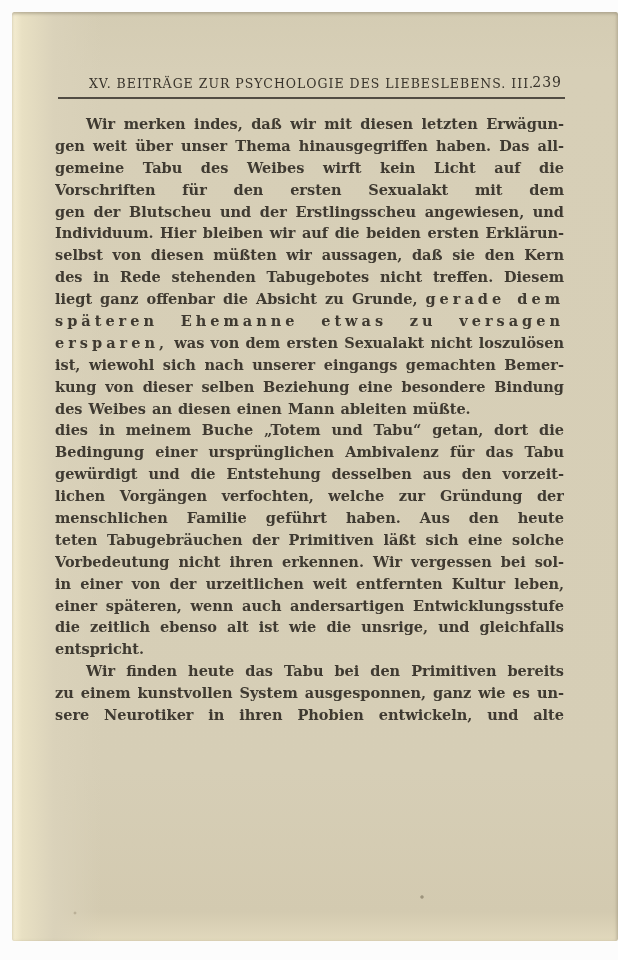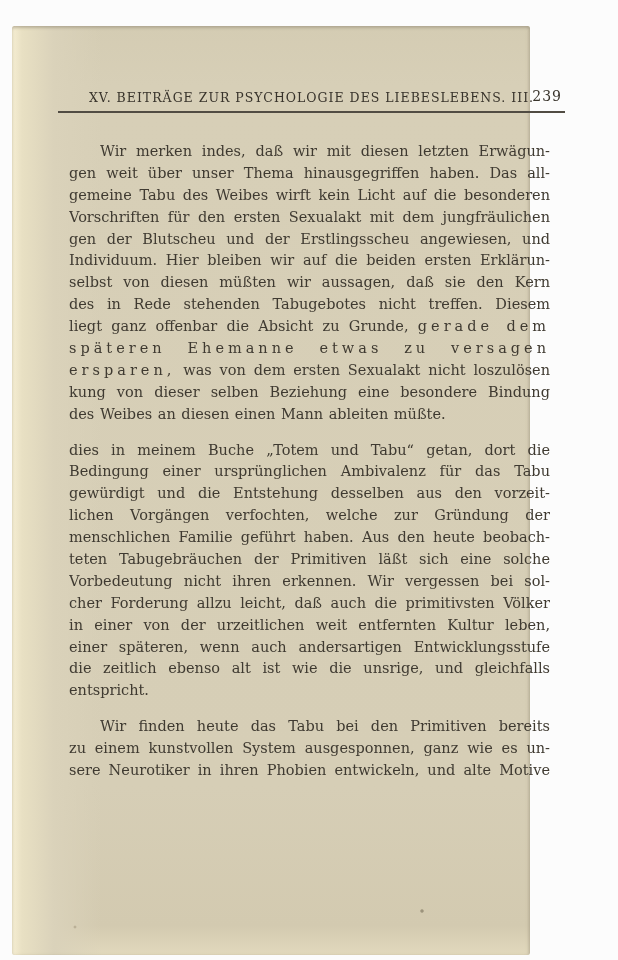--- a/index.html
+++ b/index.html
@@ -5,22 +5,22 @@
   html, body { margin: 0; padding: 0; }
   body {
     width: 618px; height: 960px;
     background: var(--backdrop, #fcfcfc);
     font-family: "DejaVu Serif", serif;
     overflow: hidden;
     position: relative;
   }
   .scan-page {
     position: absolute;
-    left: 12px; top: 26px;
-    width: 518px; height: 929px;
+    left: 12px; top: 12px;
+    width: 606px; height: 929px;
     background:
       radial-gradient(circle at 410px 885px, rgba(90,80,60,.45) 0 1.2px, rgba(90,80,60,0) 2.2px),
       radial-gradient(circle at 63px 901px, rgba(120,105,80,.30) 0 1px, rgba(120,105,80,0) 1.8px),
       linear-gradient(90deg, #f6eed3 0px, #e8e0c3 10px, #dad2ba 42px, rgba(214,206,182,0) 90px),
       linear-gradient(180deg, #d4ccb3 0px, #d7cfb7 60px, #d6ceb6 760px, #d3cab0 900px, #e2d9bd 929px);
     background-color: var(--paper, #d6ceb6);
     border-radius: 2px;
     box-shadow: inset 0 2px 3px rgba(140,130,110,.45), inset -2px 0 3px rgba(140,130,110,.22);
   }
   .running-header {
@@ -41,21 +41,21 @@
     font-size: 14px;
     letter-spacing: 1px;
   }
   .page-body {
     position: absolute;
     left: 43px; top: 101px;
     width: 509px;
     color: var(--ink, #3f3a31);
     font-size: 14.5px;
   }
-  .paragraph { margin: 14px; }
+  .paragraph { margin: 0; font-weight: bold; }
   .line {
     height: 21.9px;
     line-height: 21.9px;
     text-align: justify;
     text-align-last: justify;
     word-spacing: 1px;
     overflow: hidden;
     white-space: normal;
   }
   .line.no-justify { text-align: center; text-align-last: left; }
@@ -76,32 +76,32 @@
         <div class="line"><span>gen weit über unser Thema hinausgegriffen haben. Das all-</span></div>
         <div class="line"><span>gemeine Tabu des Weibes wirft kein Licht auf die besonderen</span></div>
         <div class="line"><span>Vorschriften für den ersten Sexualakt mit dem jungfräulichen</span></div>
         <div class="line"><span>gen der Blutscheu und der Erstlingsscheu angewiesen, und</span></div>
         <div class="line"><span>Individuum. Hier bleiben wir auf die beiden ersten Erklärun-</span></div>
         <div class="line"><span>selbst von diesen müßten wir aussagen, daß sie den Kern</span></div>
         <div class="line"><span>des in Rede stehenden Tabugebotes nicht treffen. Diesem</span></div>
         <div class="line"><span>liegt ganz offenbar die Absicht zu Grunde, </span><span class="spaced">gerade dem</span></div>
         <div class="line"><span class="spaced">späteren Ehemanne etwas zu versagen oder zu</span></div>
         <div class="line"><span class="spaced">ersparen,</span><span> was von dem ersten Sexualakt nicht loszulösen</span></div>
+        <div class="line"><span>ist, wiewohl sich nach unserer eingangs gemachten Bemer-</span></div>
         <div class="line"><span>kung von dieser selben Beziehung eine besondere Bindung</span></div>
         <div class="line no-justify"><span>des Weibes an diesen einen Mann ableiten müßte.</span></div>
       </div>
       <div class="paragraph">
         <div class="line"><span>dies in meinem Buche „Totem und Tabu“ getan, dort die</span></div>
         <div class="line"><span>Bedingung einer ursprünglichen Ambivalenz für das Tabu</span></div>
         <div class="line"><span>gewürdigt und die Entstehung desselben aus den vorzeit-</span></div>
         <div class="line"><span>lichen Vorgängen verfochten, welche zur Gründung der</span></div>
         <div class="line"><span>menschlichen Familie geführt haben. Aus den heute beobach-</span></div>
         <div class="line"><span>teten Tabugebräuchen der Primitiven läßt sich eine solche</span></div>
         <div class="line"><span>Vorbedeutung nicht ihren erkennen. Wir vergessen bei sol-</span></div>
-        <div class="line"><span>cher Forderung allzu leicht, daß auch die primitivsten Völker</span></div>
         <div class="line"><span>in einer von der urzeitlichen weit entfernten Kultur leben,</span></div>
         <div class="line"><span>einer späteren, wenn auch andersartigen Entwicklungsstufe</span></div>
         <div class="line"><span>die zeitlich ebenso alt ist wie die unsrige, und gleichfalls</span></div>
         <div class="line no-justify"><span>entspricht.</span></div>
       </div>
       <div class="paragraph">
         <div class="line first"><span>Wir finden heute das Tabu bei den Primitiven bereits</span></div>
         <div class="line"><span>zu einem kunstvollen System ausgesponnen, ganz wie es un-</span></div>
         <div class="line"><span>sere Neurotiker in ihren Phobien entwickeln, und alte Motive</span></div>
       </div>

